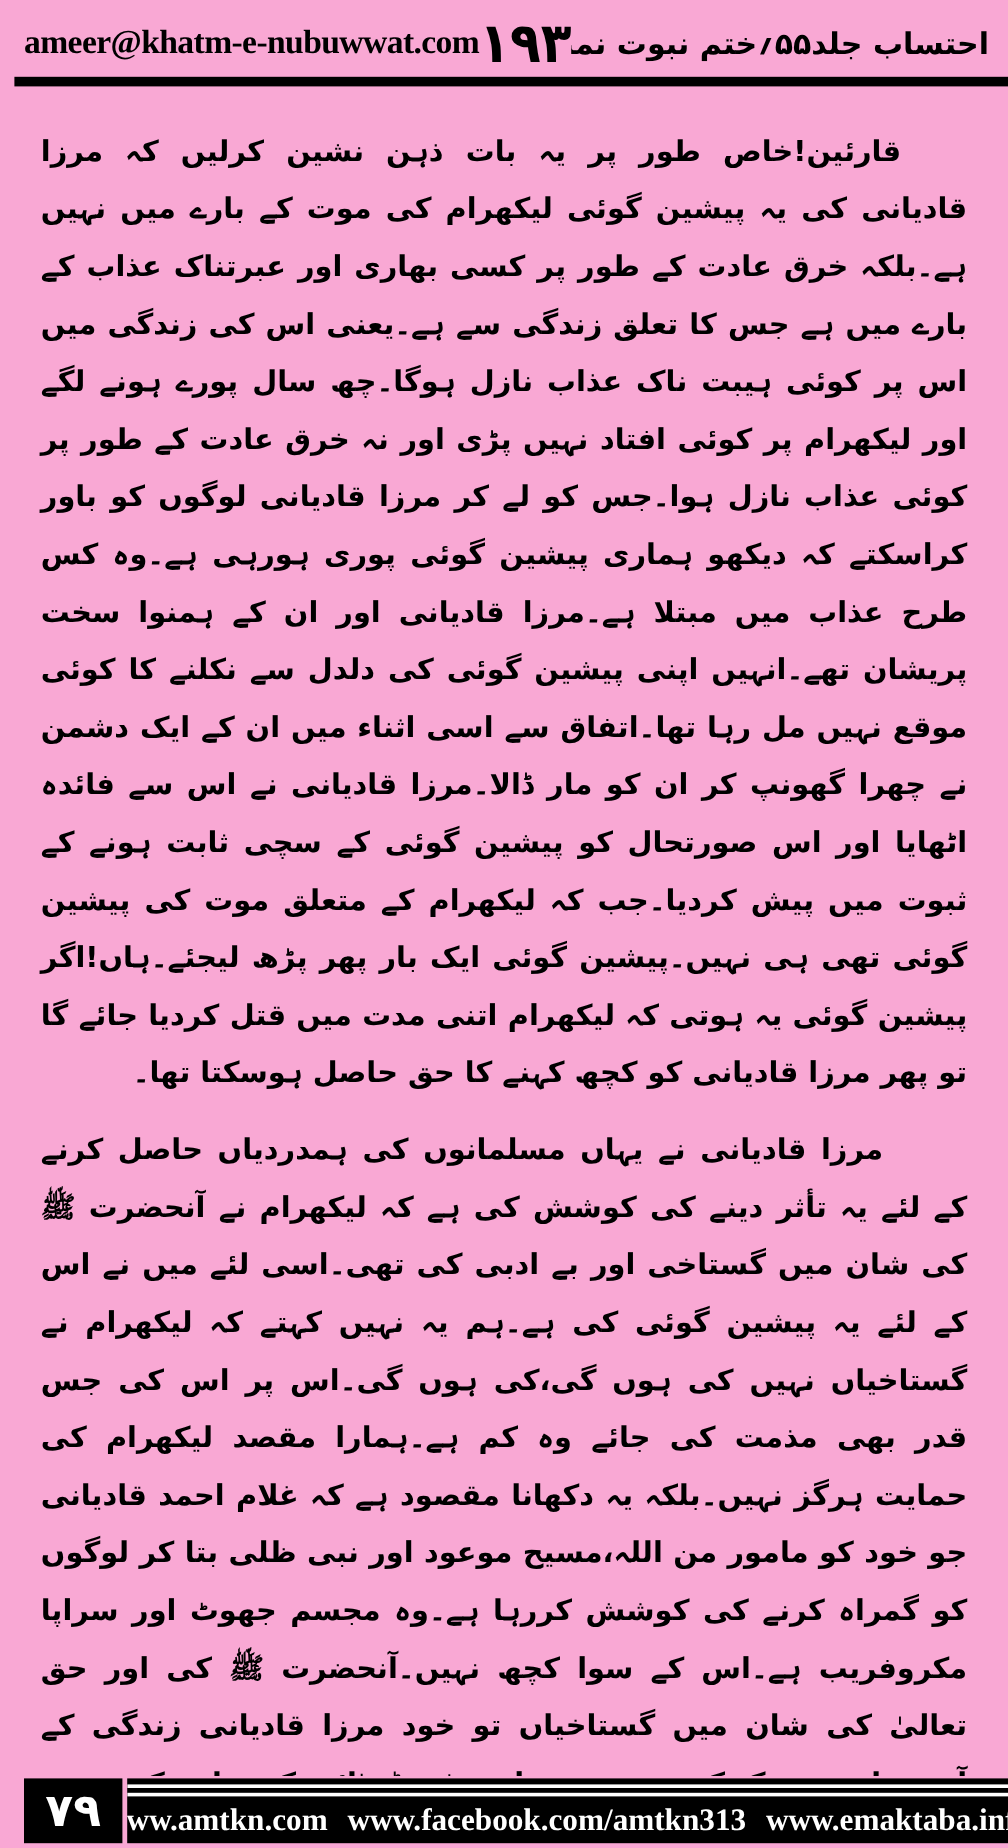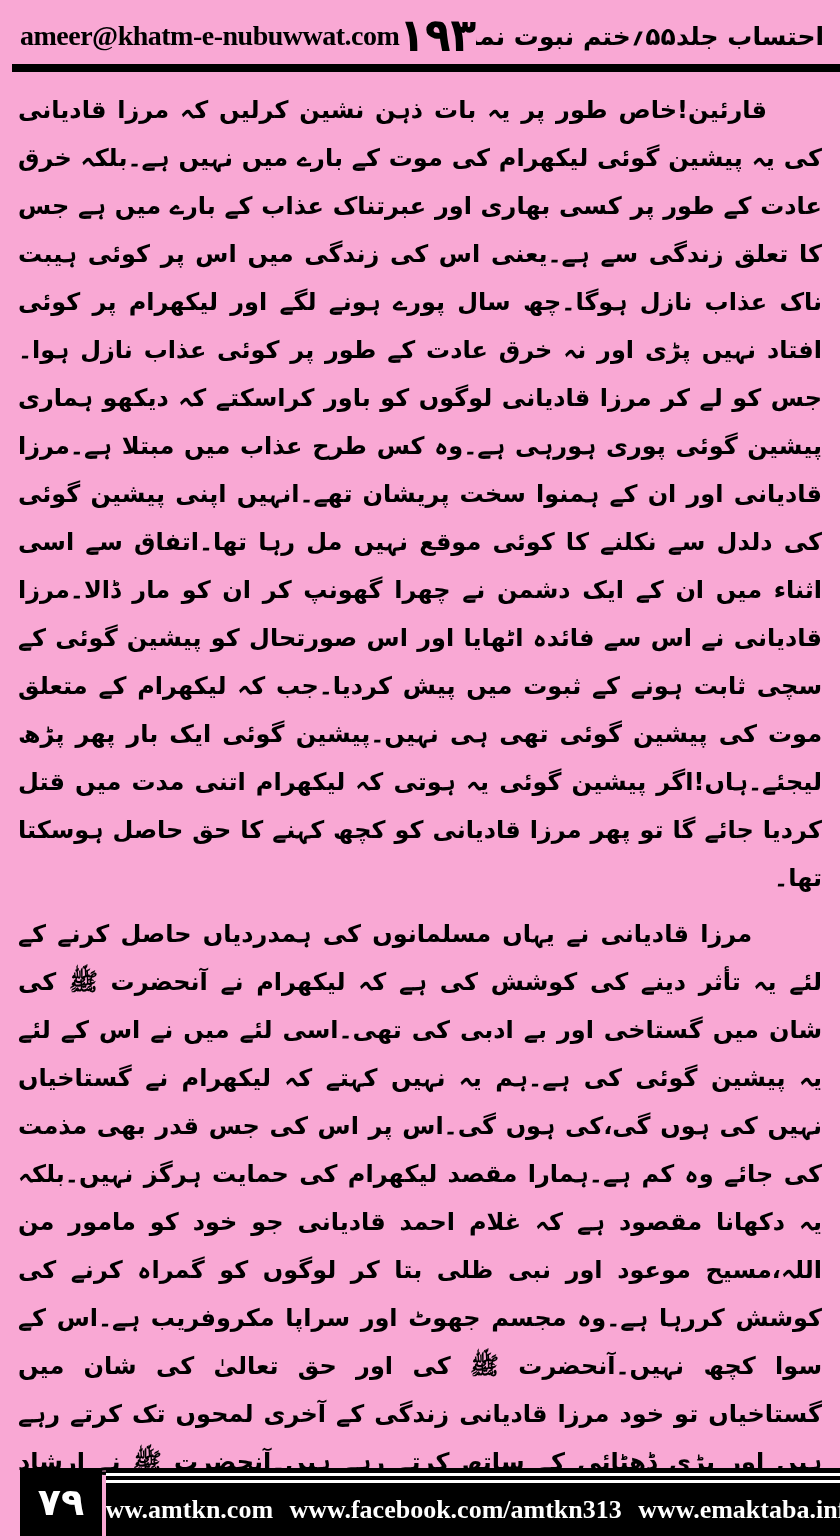--- a/index.html
+++ b/index.html
@@ -28,26 +28,26 @@
   .header-rule{
     position:absolute;top:64px;left:12px;right:0;height:8px;background:#000;
   }
   
   .body-text{
     position:absolute;top:86px;left:18px;right:18px;bottom:60px;
     overflow:hidden;direction:rtl;
     font-weight:700;font-size:24px;line-height:48px;
     text-align:justify;text-justify:inter-word;
   }
-  .para{margin:0;}
+  .para{margin:16px;}
   .para1{text-indent:55px;}
   .para2{text-indent:70px;margin-top:8px;}
   
   .footer{
-    position:absolute;left:20px;right:0;bottom:4px;height:68px;
+    position:absolute;left:20px;right:0;bottom:4px;height:54px;
     display:flex;align-items:stretch;gap:4px;
   }
   .footer-pagebox{
     width:82px;background:#000;color:#fff;
     display:flex;align-items:center;justify-content:center;
     font-size:38px;font-weight:700;line-height:1;
   }
   .footer-bar{
     flex:1;background:#000;position:relative;overflow:hidden;
   }

